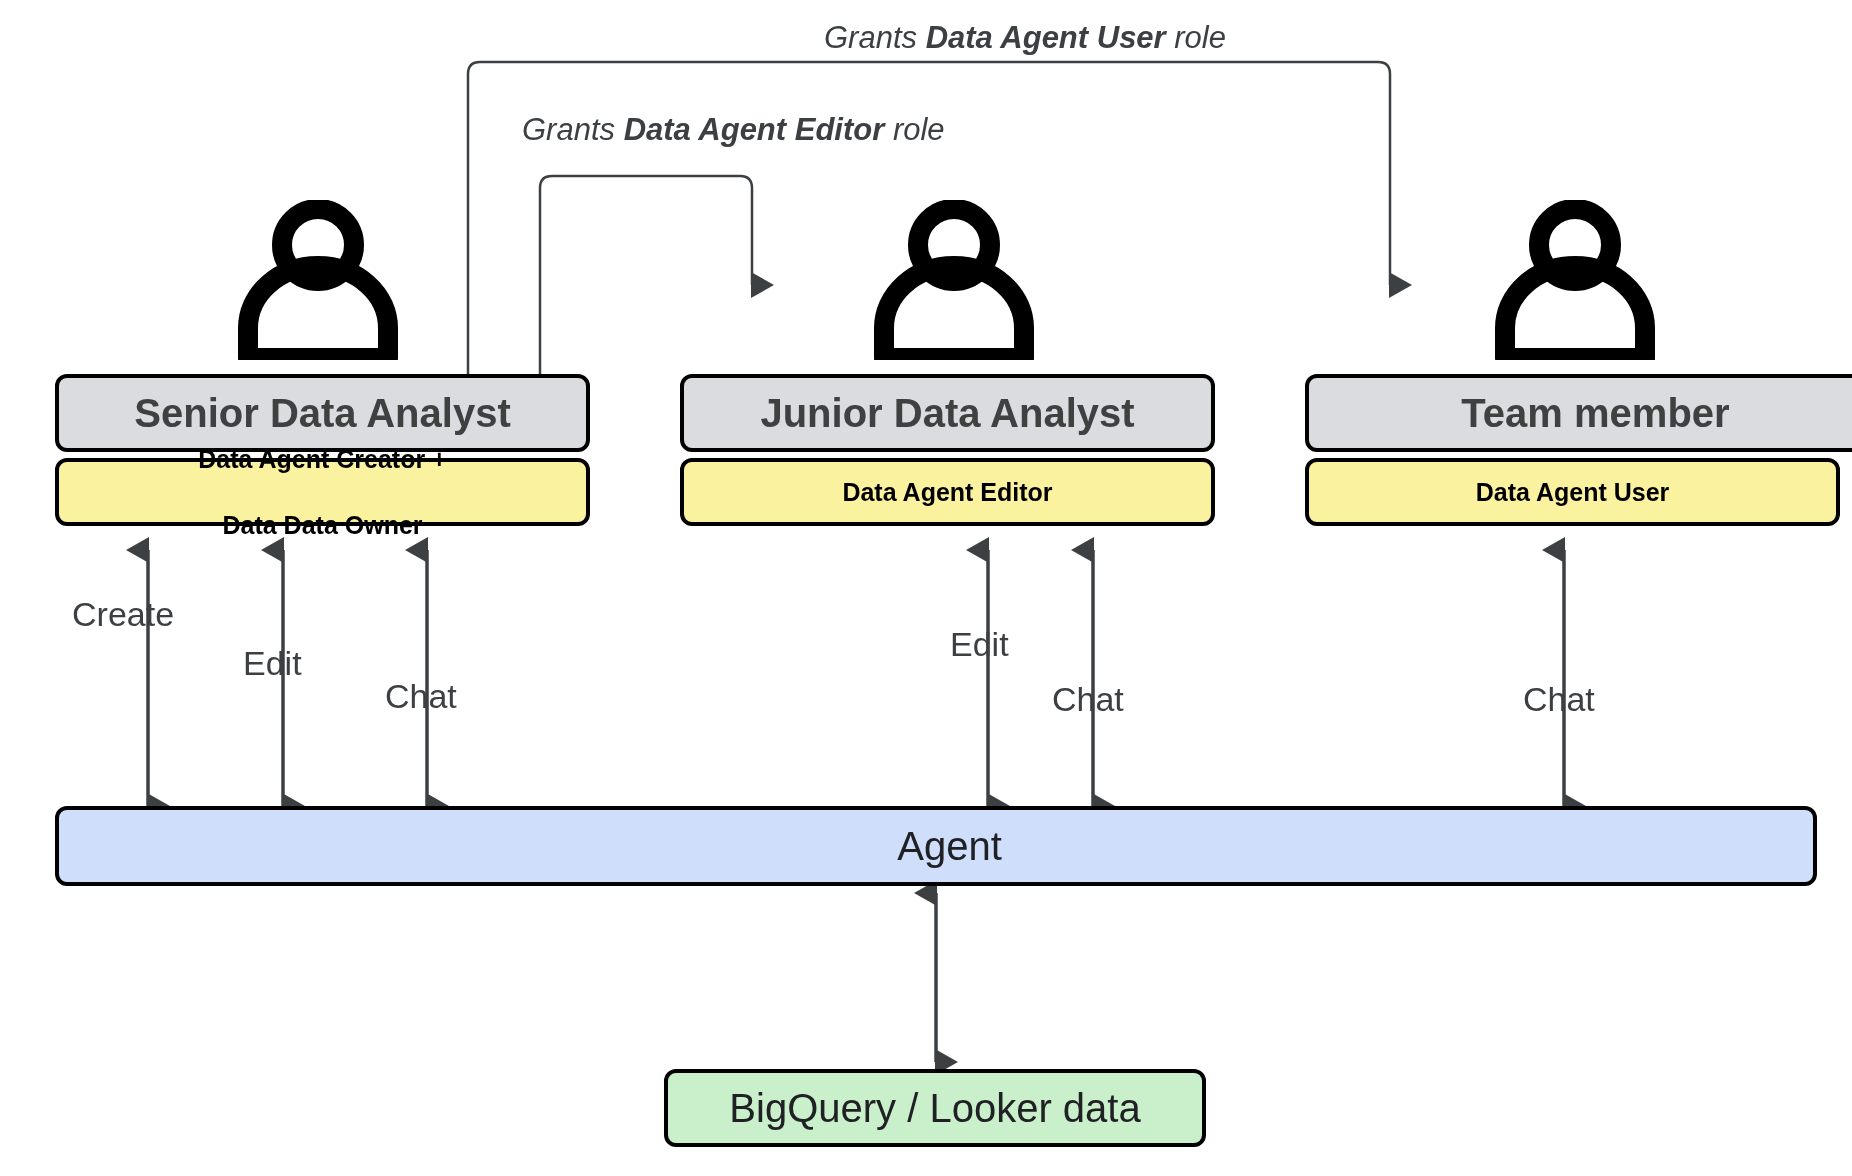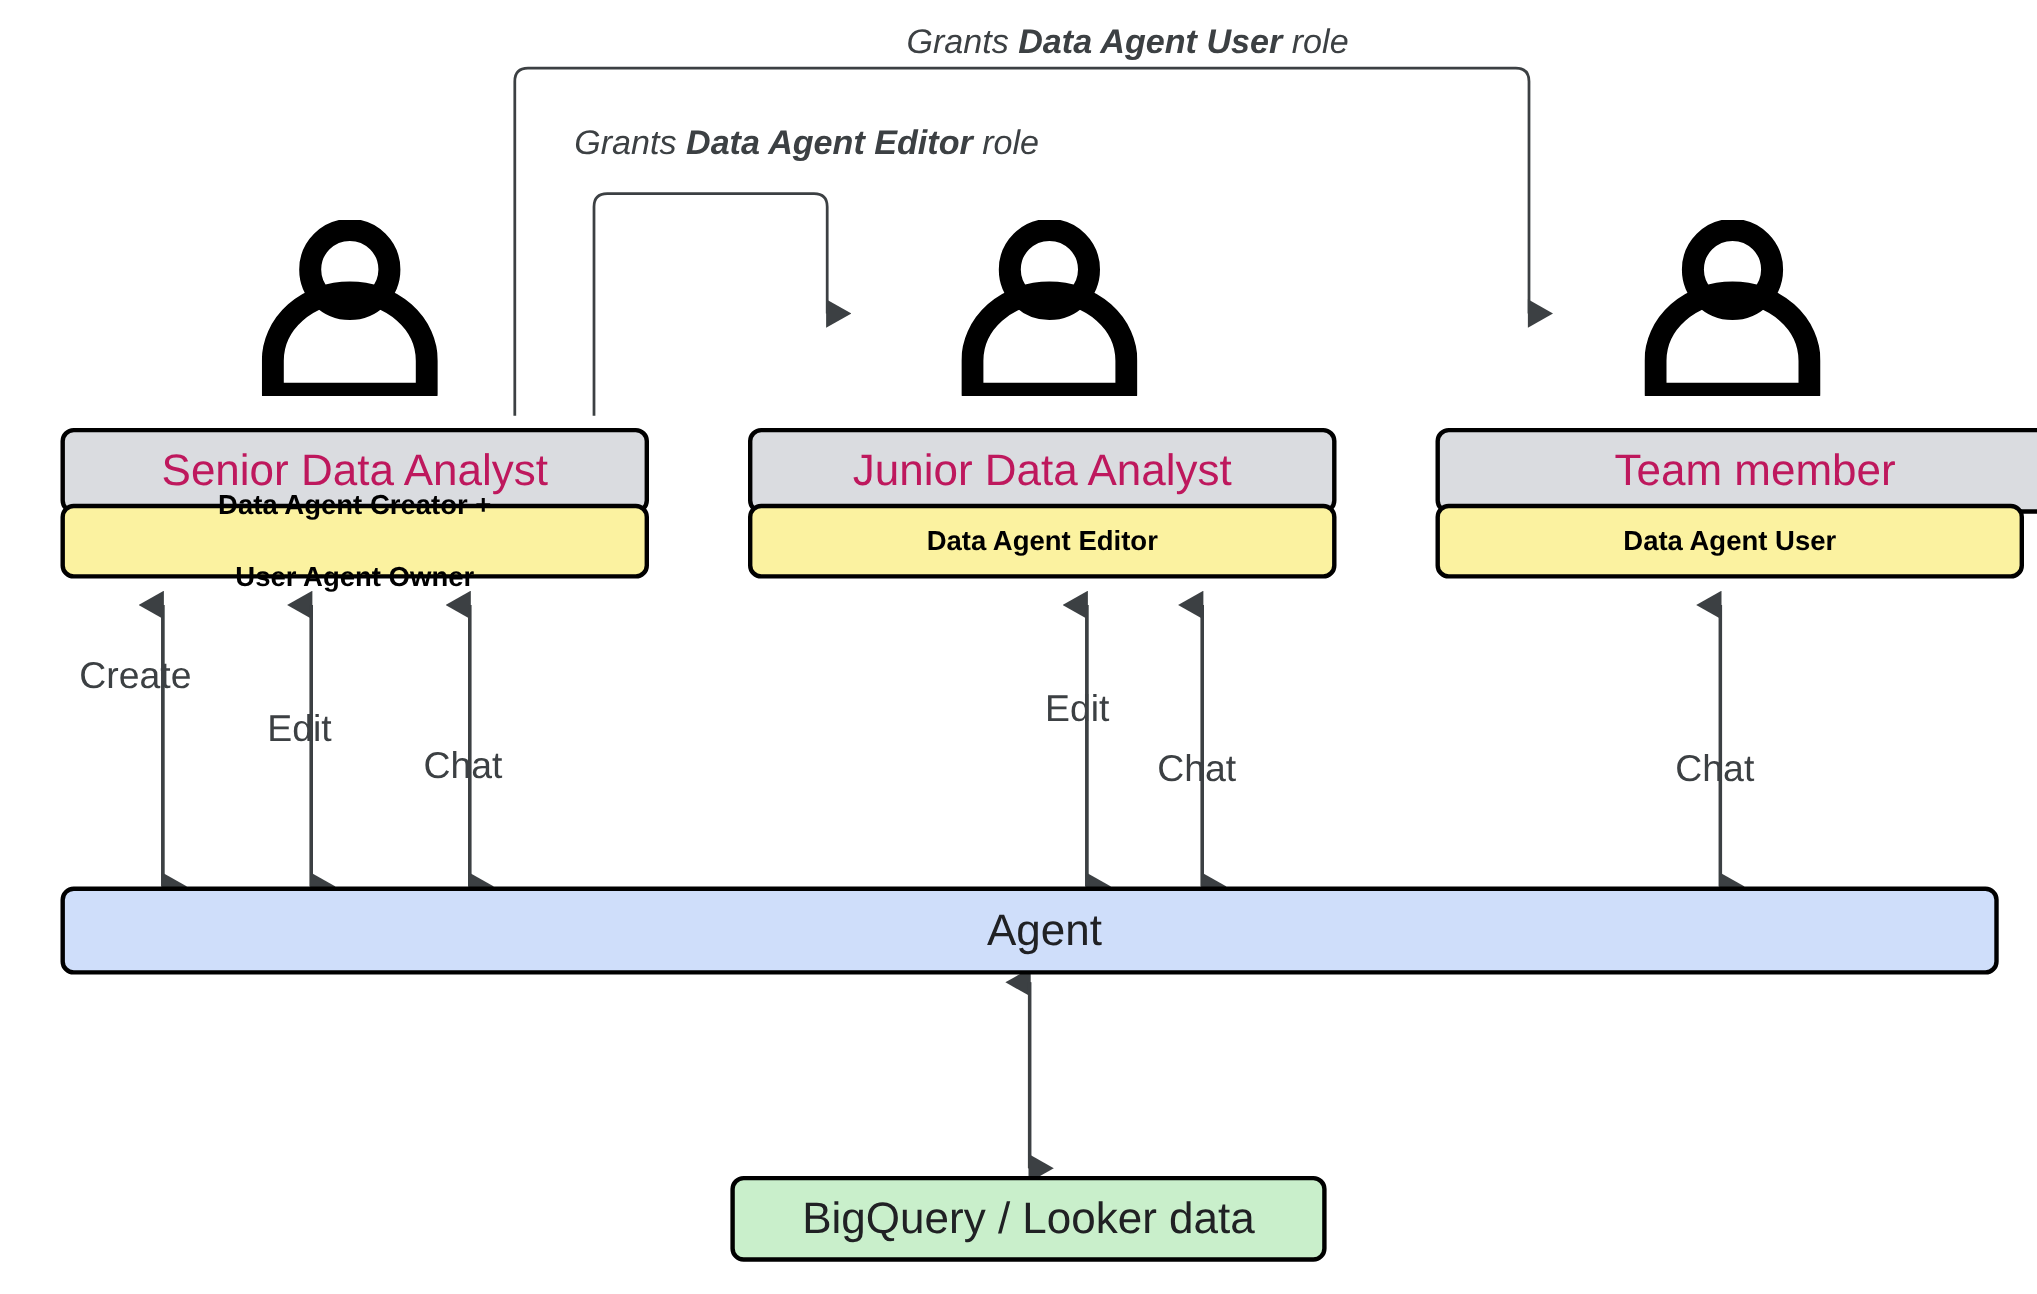--- a/index.html
+++ b/index.html
@@ -17,24 +17,23 @@
     position:absolute;
     box-sizing:border-box;
     border:4px solid #000000;
     border-radius:12px;
     display:flex;align-items:center;justify-content:center;
     text-align:center;
     line-height:1.12;
   }
   .box.title{
     background:#dadce0;
-    color:#be185d;
+    color:#404040;
     font-size:40px;
-    font-weight:400;
-    margin-top:15px;
+    font-weight:700;
   }
   .box.role{
     background:#fbf2a0;
     color:#000000;
     font-size:25px;
     font-weight:bold;
     gap:38px;
   }
   .box.agent{
     background:#cfdefa;
@@ -138,21 +137,21 @@
       <circle cx="80" cy="45" r="36" fill="none" stroke="#000" stroke-width="20"></circle>
       <path d="M10 158 L10 128 A70 62 0 0 1 150 128 L150 158 Z" fill="none" stroke="#000" stroke-width="20" stroke-linejoin="round"></path>
     </svg>
   </div>
 
   <div class="box title" style="left:55px;top:374px;width:535px;height:78px;">
     <span>Senior Data Analyst</span>
   </div>
   <div class="box role" style="left:55px;top:458px;width:535px;height:68px;flex-direction:column;">
     <span>Data Agent Creator +</span>
-    <span>User Agent Owner</span>
+    <span>Data Data Owner</span>
   </div>
 
   <div class="box title" style="left:680px;top:374px;width:535px;height:78px;">
     <span>Junior Data Analyst</span>
   </div>
   <div class="box role" style="left:680px;top:458px;width:535px;height:68px;">
     <span>Data Agent Editor</span>
   </div>
 
   <div class="box title" style="left:1305px;top:374px;width:581px;height:78px;">

